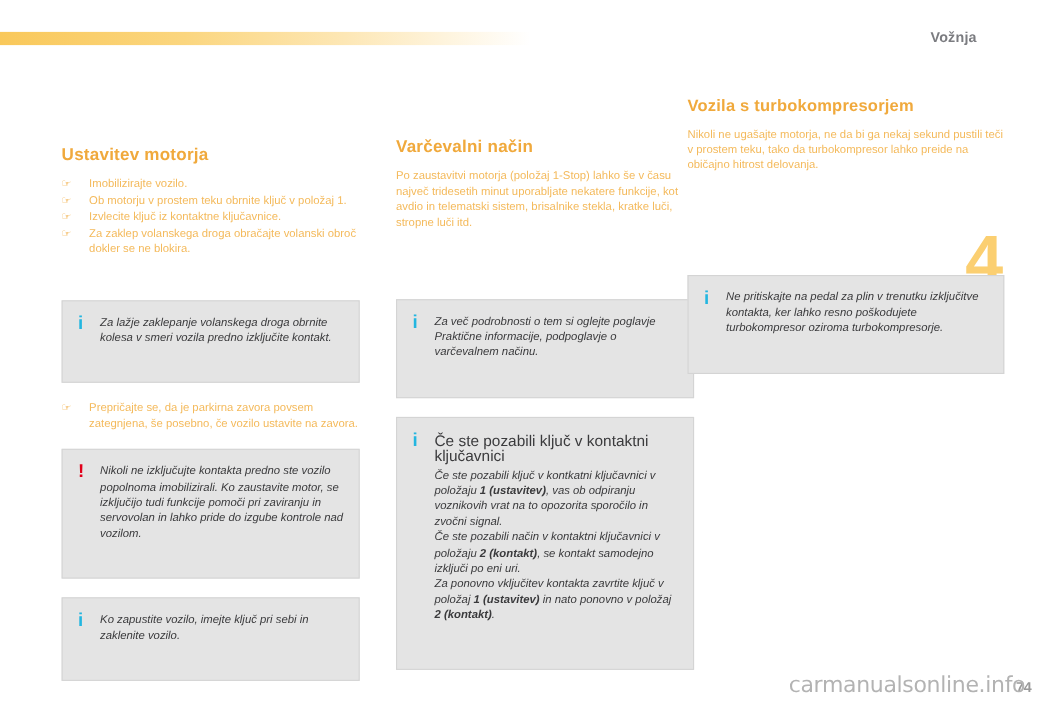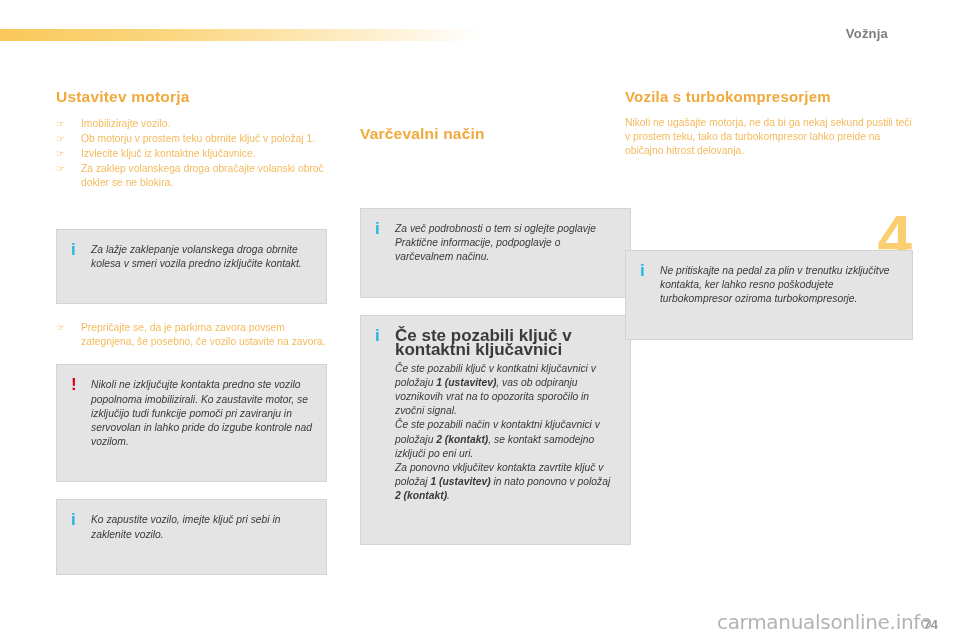--- a/index.html
+++ b/index.html
@@ -44,21 +44,21 @@
   .page {
     position: absolute;
     left: 0; top: 0;
     width: 960px; height: 640px;
   }
   .col {
     position: absolute;
     top: 88px;
     width: 271px;
   }
-  .col-1 { left: 56px; }
+  .col-1 { left: 56px; margin-top: 44px; }
   .col-2 { left: 344px; margin-left: 16px; }
   .col-3 { left: 625px; }
 
   
   h2.sec-title {
     font-size: 15.5px;
     font-weight: 700;
     color: #f0a93c;
     letter-spacing: .2px;
     margin-bottom: 11px;
@@ -107,22 +107,22 @@
     line-height: 14px;
     text-align: left;
     padding-left: 2px;
   }
   .note-icon.info  { color: #23b6e0; }
   .note-icon.warn  { color: #e1001a; }
 
   .note-body { flex: 1 1 auto; }
 
   .note-heading {
-    font-size: 17px;
-    font-weight: 700;
+    font-size: 14px;
+    font-weight: 400;
     color: #3a3a3c;
     line-height: 14px;
     margin-bottom: 5px;
   }
   .note-text {
     font-size: 10.3px;
     line-height: 14.2px;
     color: #3a3a3c;
     font-style: italic;
   }
@@ -218,20 +218,21 @@
         </div>
       </div>
     </div>
 
   </div>
 
   <div class="col col-2" style="top:125px">
 
     <h2 class="sec-title">Varčevalni način</h2>
 
+    <p class="body">Po zaustavitvi motorja (položaj 1-Stop) lahko še v času največ tridesetih minut uporabljate nekatere funkcije, kot avdio in telematski sistem, brisalnike stekla, kratke luči, stropne luči itd.</p>
 
     <div style="height:54px"></div>
 
     <div class="note-box box-tall-pad">
       <div class="note-inner">
         <div class="note-icon info">i</div>
         <div class="note-body">
           <div class="note-text">Za več podrobnosti o tem si oglejte poglavje Praktične informacije, podpoglavje o varčevalnem načinu.</div>
         </div>
       </div>

